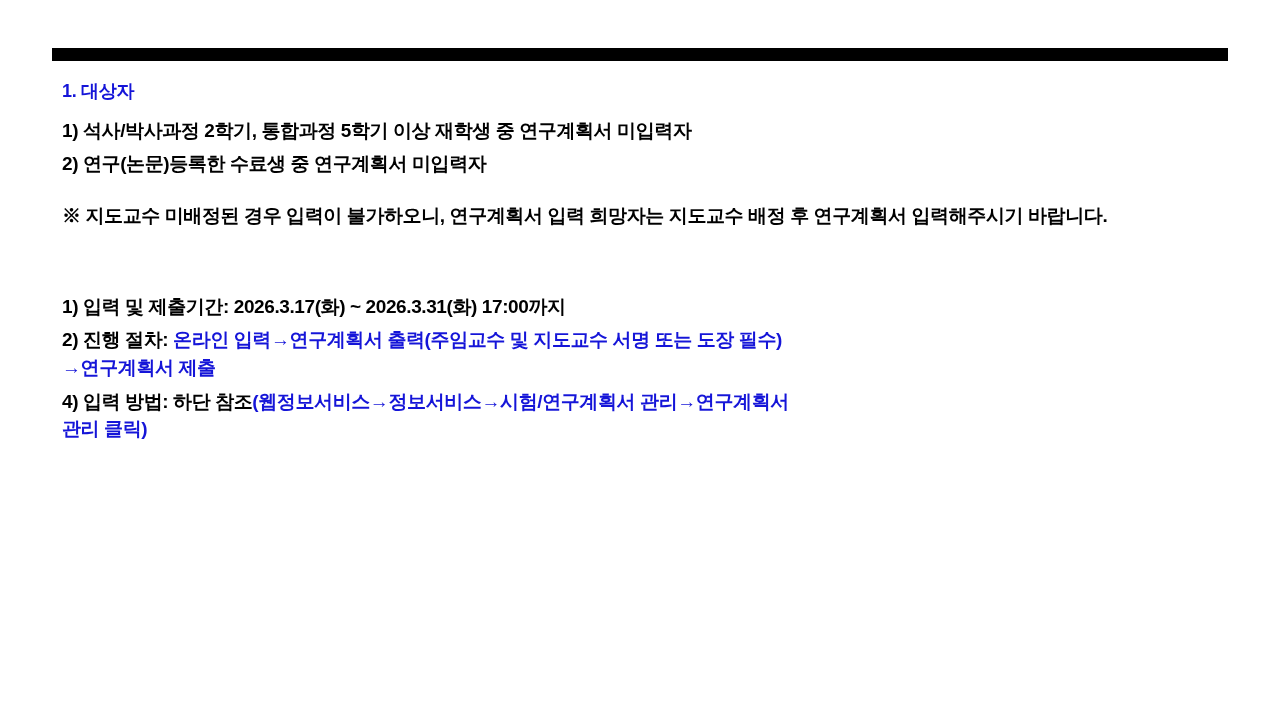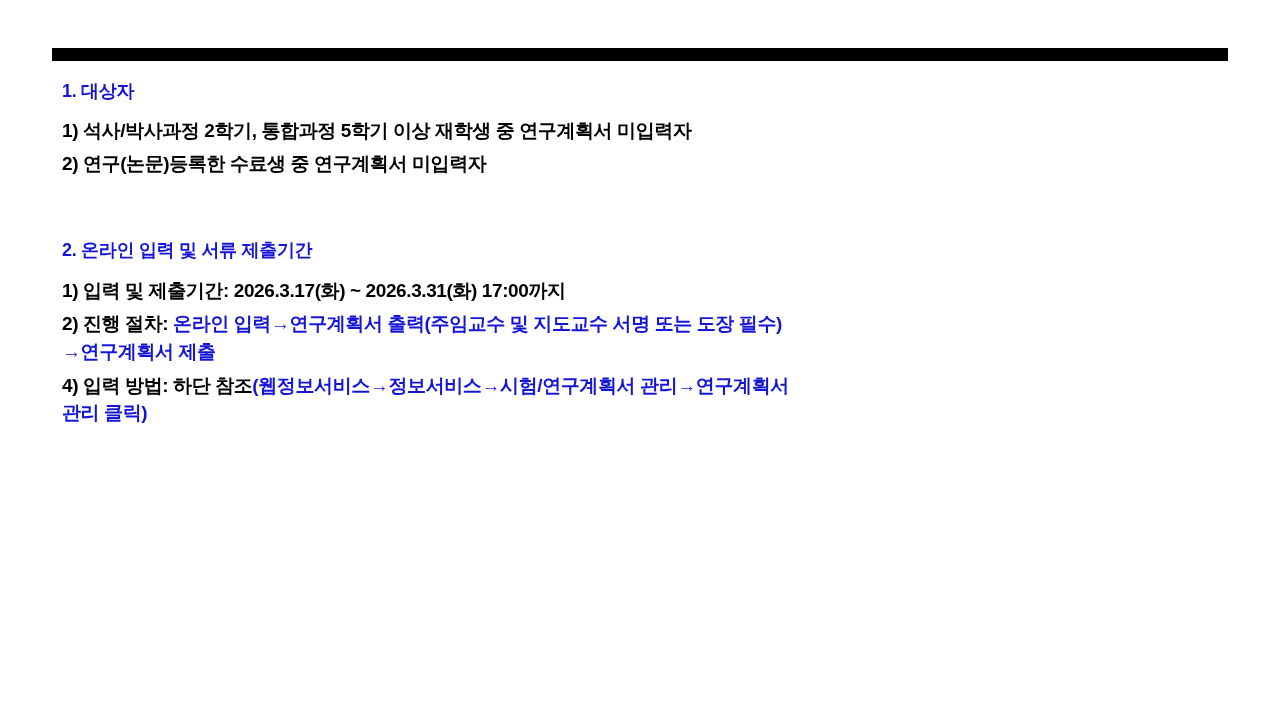--- a/index.html
+++ b/index.html
@@ -101,23 +101,23 @@
   <div class="content">
 
     <h2 class="section-heading sec1-heading">1. 대상자</h2>
 
     <div class="block-items">
       <p class="line">1) 석사/박사과정 2학기, 통합과정 5학기 이상 재학생 중 연구계획서 미입력자</p>
       <p class="line">2) 연구(논문)등록한 수료생 중 연구계획서 미입력자</p>
     </div>
 
 
+    <p class="note-block">※ 지도교수 미배정된 경우 입력이 불가하오니, 연구계획서 입력 희망자는 지도교수 배정 후 연구계획서 입력해주시기 바랍니다.</p>
 
     <div class="sec2-wrap">
-      <h2 class="section-heading sec2-heading">2. 온라인 입력 및 서류 제출기간</h2>
 
       <div class="sec2-items">
 
         <p class="line">
           <span>1) 입력 및 제출기간: </span><span class="red">2026.3.17(화) ~ 2026.3.31(화) 17:00까지</span>
         </p>
 
         <p class="line">
           <span>2) 진행 절차: </span><span class="blue">온라인 입력→연구계획서 출력(주임교수 및 지도교수 서명 또는 도장 필수)</span><span class="blue wrap-indent">→연구계획서 제출</span>
         </p>

